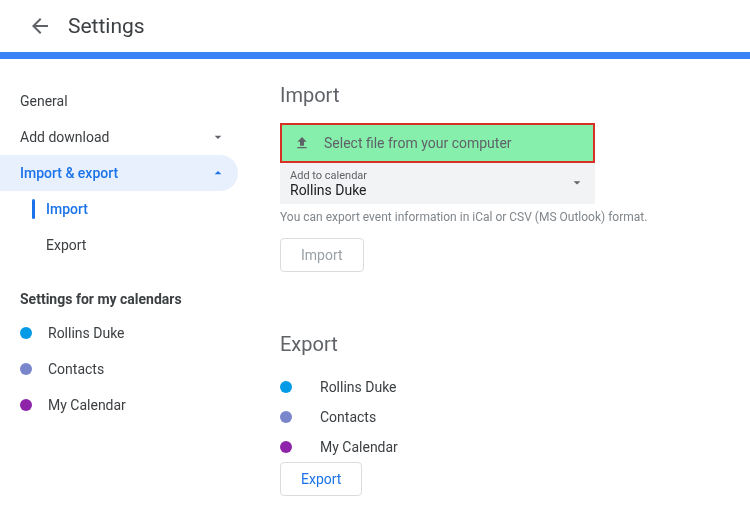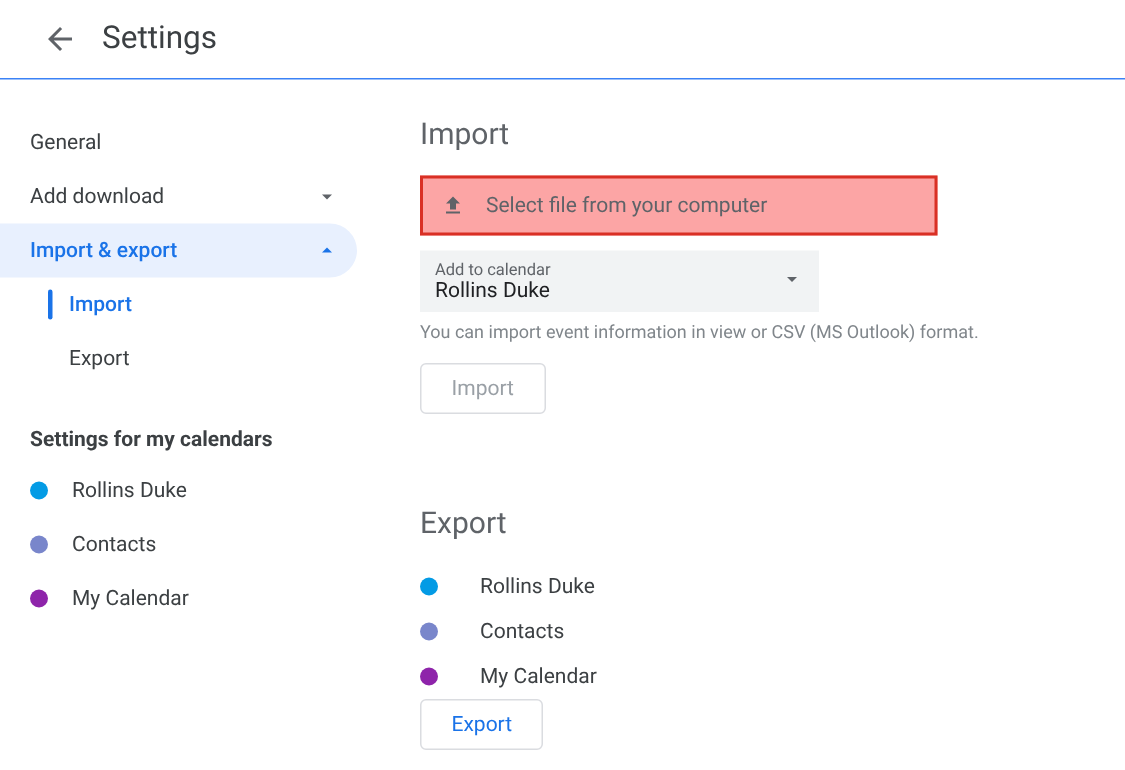--- a/index.html
+++ b/index.html
@@ -9,21 +9,21 @@
       color: #3c4043;
       background: #fff;
       width: 750px;
       height: 513px;
       overflow: hidden;
     }
     .header {
       display: flex;
       align-items: center;
       padding: 14px 20px 14px 28px;
-      border-bottom: 1px solid #3b82f6;
+      border-bottom: 7px solid #3b82f6;
     }
     .back-arrow {
       width: 24px;
       height: 24px;
       margin-right: 16px;
       cursor: pointer;
       fill: #5f6368;
     }
     .header-title {
       font-size: 21px;
@@ -112,38 +112,37 @@
     }
     .section-title {
       font-size: 20px;
       color: #5f6368;
       font-weight: 400;
       margin-bottom: 16px;
     }
     .file-select {
       display: flex;
       align-items: center;
-      background: #fca5a5;
+      background: #86efac;
       border: 2px solid #d93025;
       padding: 10px 12px;
       color: #5f6368;
       cursor: pointer;
-      margin-bottom: 10px;
-      width: 345px;
+      width: 315px;
     }
     .upload-icon {
       width: 16px;
       height: 16px;
       margin-right: 14px;
       fill: #5f6368;
     }
     .add-to-cal {
       background: #f1f3f4;
       padding: 6px 10px;
-      width: 266px;
+      width: 315px;
       position: relative;
       cursor: pointer;
       margin-bottom: 6px;
     }
     .add-to-cal-label {
       font-size: 11px;
       color: #5f6368;
     }
     .add-to-cal-value {
       font-size: 14px;
@@ -238,21 +237,21 @@
     </div>
     <div class="add-to-cal">
       <div class="add-to-cal-label">Add to calendar</div>
       <div class="add-to-cal-value">Rollins Duke</div>
       <div class="chevron-wrap">
         <svg class="chevron" viewBox="0 0 24 24">
             <path d="M7 10l5 5 5-5z"></path>
           </svg>
       </div>
     </div>
-    <div class="helper-text">You can import event information in view or CSV (MS Outlook) format.</div>
+    <div class="helper-text">You can export event information in iCal or CSV (MS Outlook) format.</div>
     <div class="btn disabled">Import</div>
 
     <div class="export-section">
       <div class="section-title">Export</div>
       <div class="export-cal-row">
         <span class="cal-dot" style="background:#039be5"></span>
         <span>Rollins Duke</span>
       </div>
       <div class="export-cal-row">
         <span class="cal-dot" style="background:#7986cb"></span>

